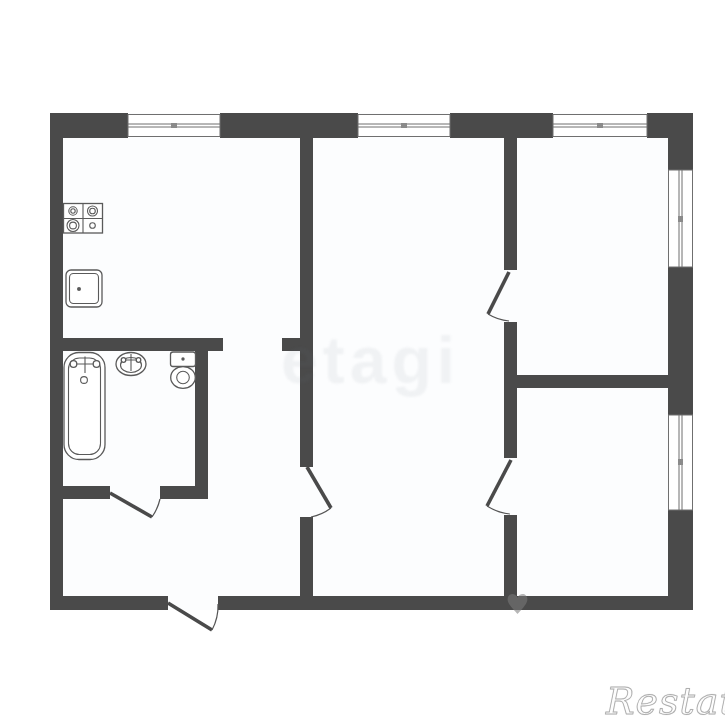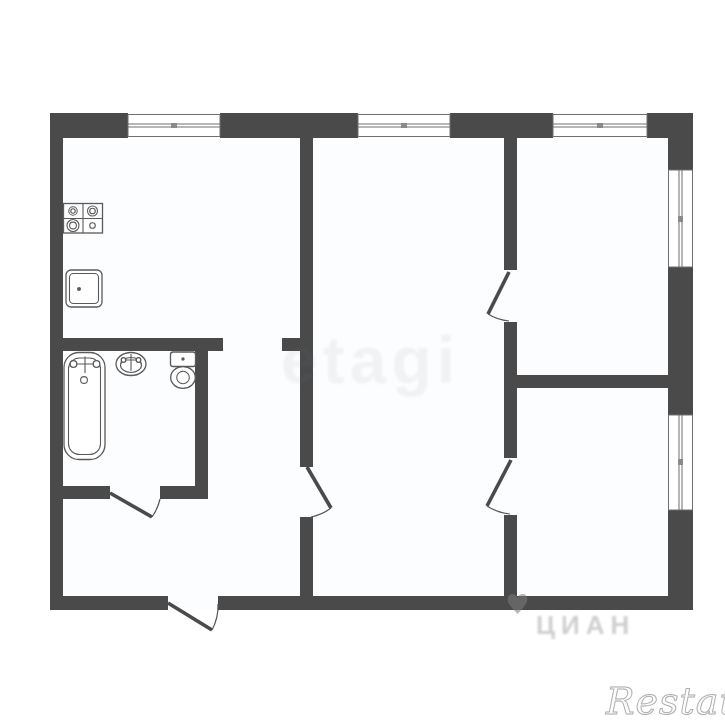--- a/index.html
+++ b/index.html
@@ -188,16 +188,15 @@
     </g>
   </svg>
 
   <div class="wm-etagi">etagi</div>
 
   <svg class="wm-cian-icon" viewBox="0 0 24 24">
     <path fill="#7c7c7c" d="M12 21 C5.5 14.5 2.5 10.5 2.5 7 C2.5 4 4.8 2 7.2 2
              C9.2 2 11 3.4 12 5.4 C13 3.4 14.8 2 16.8 2 C19.2 2 21.5 4 21.5 7
              C21.5 10.5 18.5 14.5 12 21 Z"></path>
   </svg>
-  <div class="wm-cian">ЦИАН</div>
 
   <div class="wm-restate">Restate</div>
 </div>
 
 </body></html>

